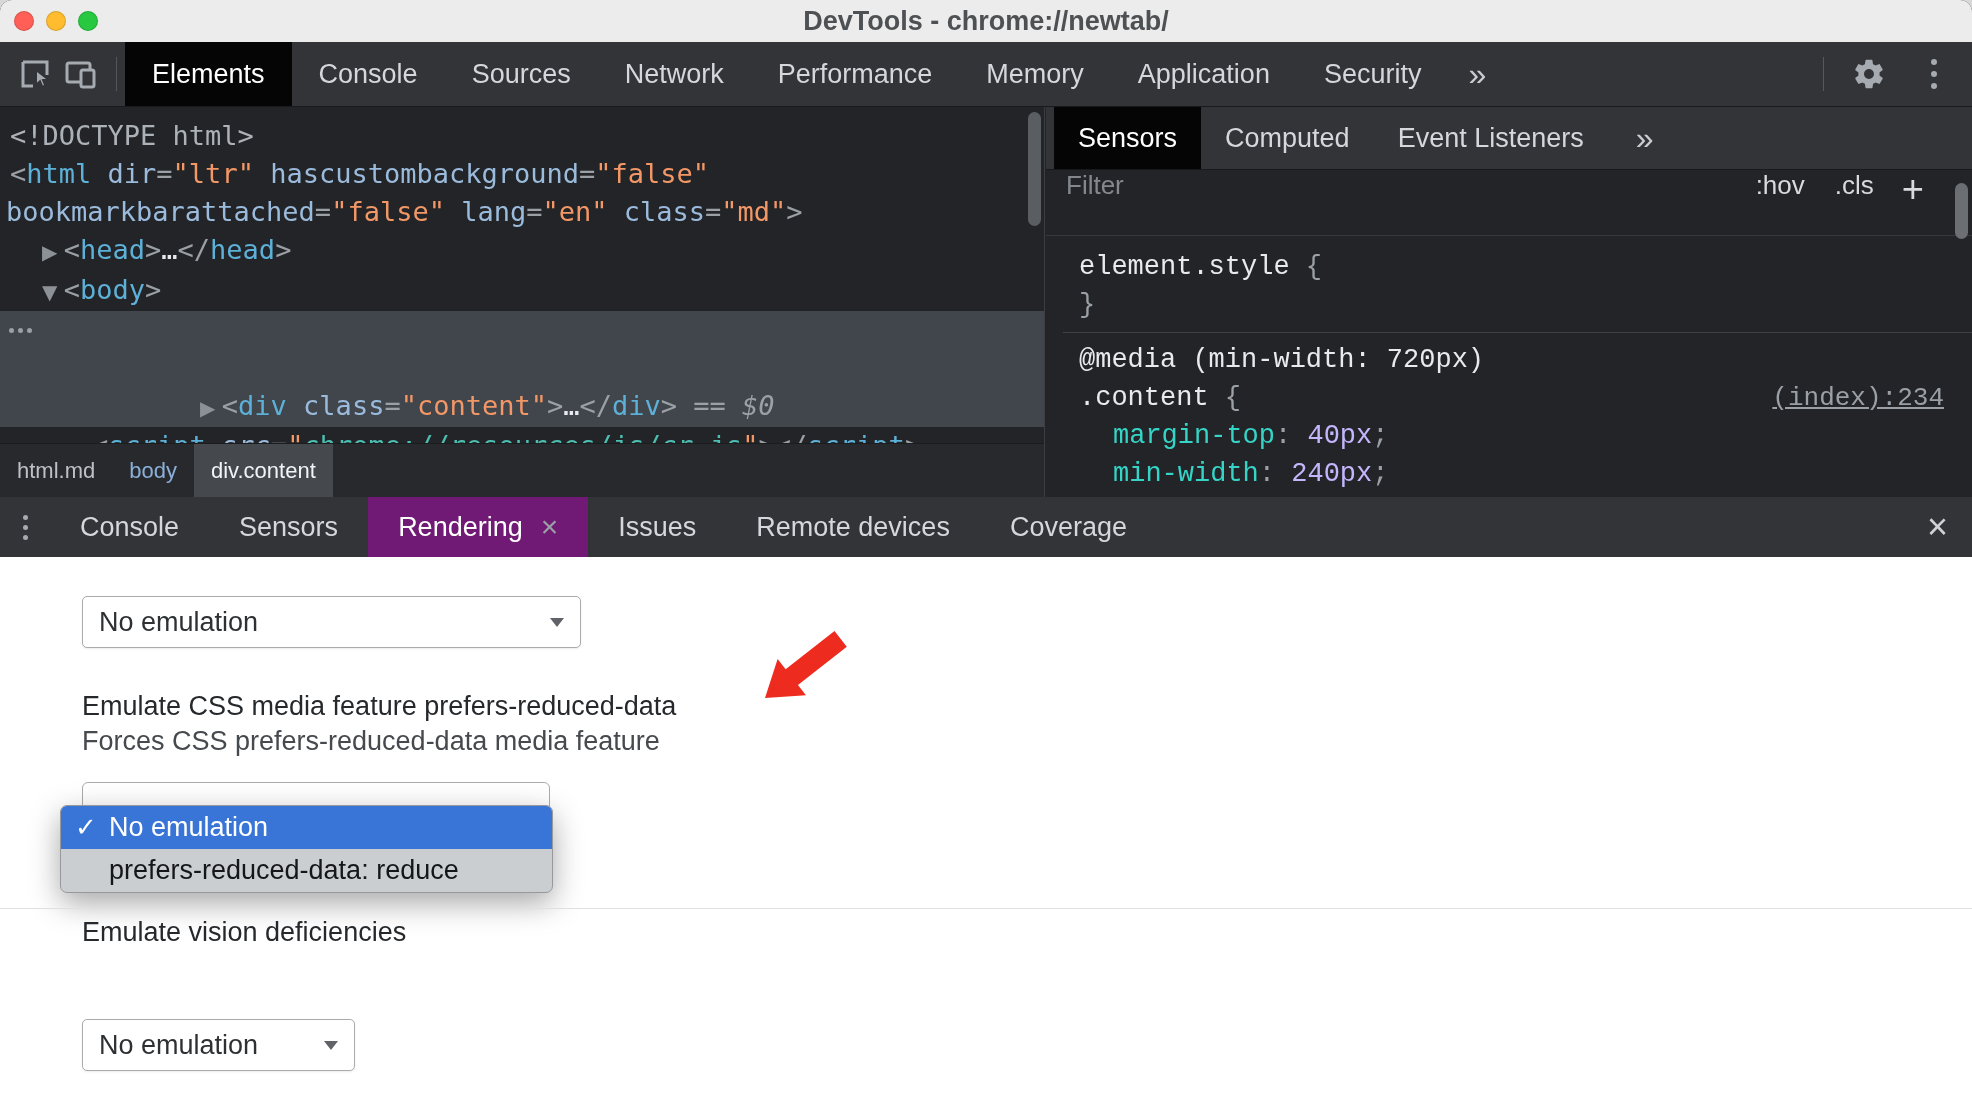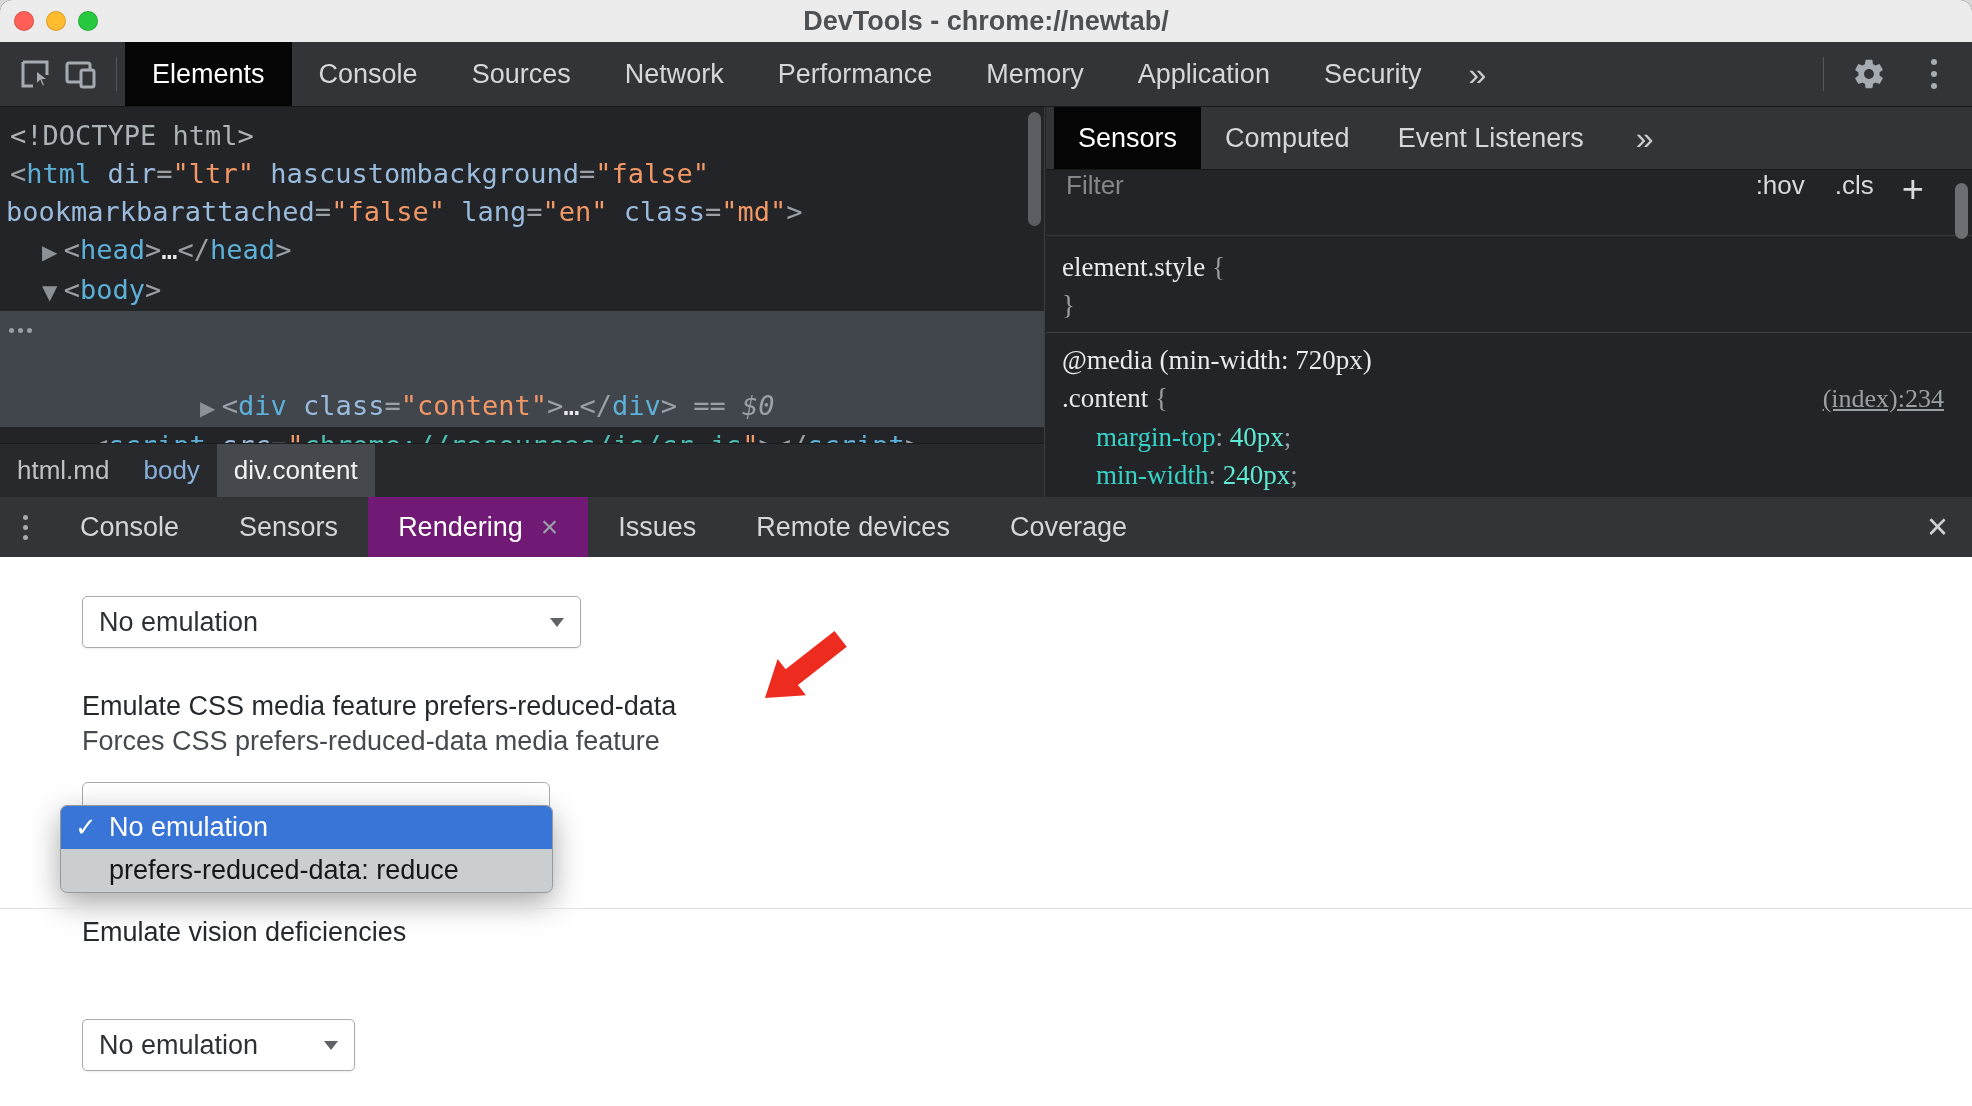--- a/index.html
+++ b/index.html
@@ -52,46 +52,46 @@
   .tk-val{color:#f29766;}
   .tk-text{color:#e8eaed;}
   .tk-link{color:#4dbfb2;text-decoration:underline;}
   .tk-anno{color:#9aa0a6;font-style:italic;}
   .tk-arrow{font-family:"DejaVu Sans","Liberation Sans",sans-serif;font-size:20px;color:#8c9197;}
   .hdots{position:absolute;left:9px;top:17px;display:flex;gap:4px;}
   .hdots i{width:5px;height:5px;border-radius:50%;background:#9aa0a6;}
   .escroll{position:absolute;right:3px;top:5px;width:13px;height:326px;}
   .escroll .thumb{width:13px;height:114px;background:#5a5d62;border-radius:7px;}
   .crumbs{position:absolute;left:0;right:0;top:336px;height:54px;background:#28292d;
-    border-top:1px solid #1b1c1e;display:flex;align-items:center;font-size:26px;}
+    border-top:1px solid #1b1c1e;display:flex;align-items:center;font-size:22px;}
   .crumb{padding:0 17px;height:100%;display:flex;align-items:center;color:#bdc1c6;white-space:nowrap;}
   .crumb.body{color:#8ab0d9;}
   .crumb.active{background:#45484d;color:#f1f3f4;}
 
   
   .styles-panel{position:absolute;left:1046px;right:0;top:0;height:390px;background:#232427;overflow:hidden;}
   .side-tabs{height:63px;background:#333438;display:flex;align-items:stretch;border-bottom:1px solid #18191b;padding-left:8px;}
   .stab{display:flex;align-items:center;padding:0 24px;font-size:27px;color:#d4d7db;white-space:nowrap;}
   .stab.active{background:#050505;color:#fff;}
   .side-more{display:flex;align-items:center;font-size:32px;color:#c9ccd0;padding:0 10px;margin-left:18px;}
   .filter-row{height:66px;display:flex;padding:0 20px;border-bottom:1px solid #38393d;font-size:26px;}
   .filter-ph{color:#84888d;}
   .state-btn{color:#d8dadd;margin-left:30px;font-size:26px;}
   .plus-btn{color:#d8dadd;margin-left:28px;margin-right:28px;font-size:38px;font-weight:300;line-height:1;}
-  .styles-code{padding:12px 16px 0 16px;font-family:Liberation Serif, serif;
+  .styles-code{padding:12px 16px 0 33px;font-family:Liberation Mono, monospace;
     font-size:27px;line-height:38px;color:#e8eaed;}
   .sl{white-space:pre;}
   .sl.propline{padding-left:34px;}
   .flexline{display:flex;justify-content:space-between;align-items:baseline;}
   .src-link{color:#9aa0a6;text-decoration:underline;font-size:26px;margin-right:12px;white-space:nowrap;}
   .rule-divider{border-top:1px solid #3e4044;margin:8px -16px;}
   .tk-selector{color:#e8eaed;}
   .tk-media{color:#e8eaed;}
   .tk-prop{color:#35d4c7;}
-  .tk-value{color:#5eead4;}
+  .tk-value{color:#c4b5fd;}
   .sscroll{position:absolute;right:4px;top:76px;width:13px;height:56px;background:#6b6e73;border-radius:7px;}
 
   
   .drawer{position:absolute;top:497px;left:0;right:0;bottom:0;background:#ffffff;}
   .drawer-tabs{height:60px;background:#333438;display:flex;align-items:stretch;}
   .kebab-v{width:50px;display:flex;flex-direction:column;gap:5px;align-items:center;justify-content:center;}
   .kebab-v i{width:5px;height:5px;border-radius:50%;background:#a6abb2;}
   .dtab{display:flex;align-items:center;padding:0 30px;font-size:27px;color:#d4d7db;white-space:nowrap;}
   .dtab.active{background:#701a75;color:#fff;}
   .tab-x{margin-left:18px;color:#9aa0a6;font-size:30px;}

